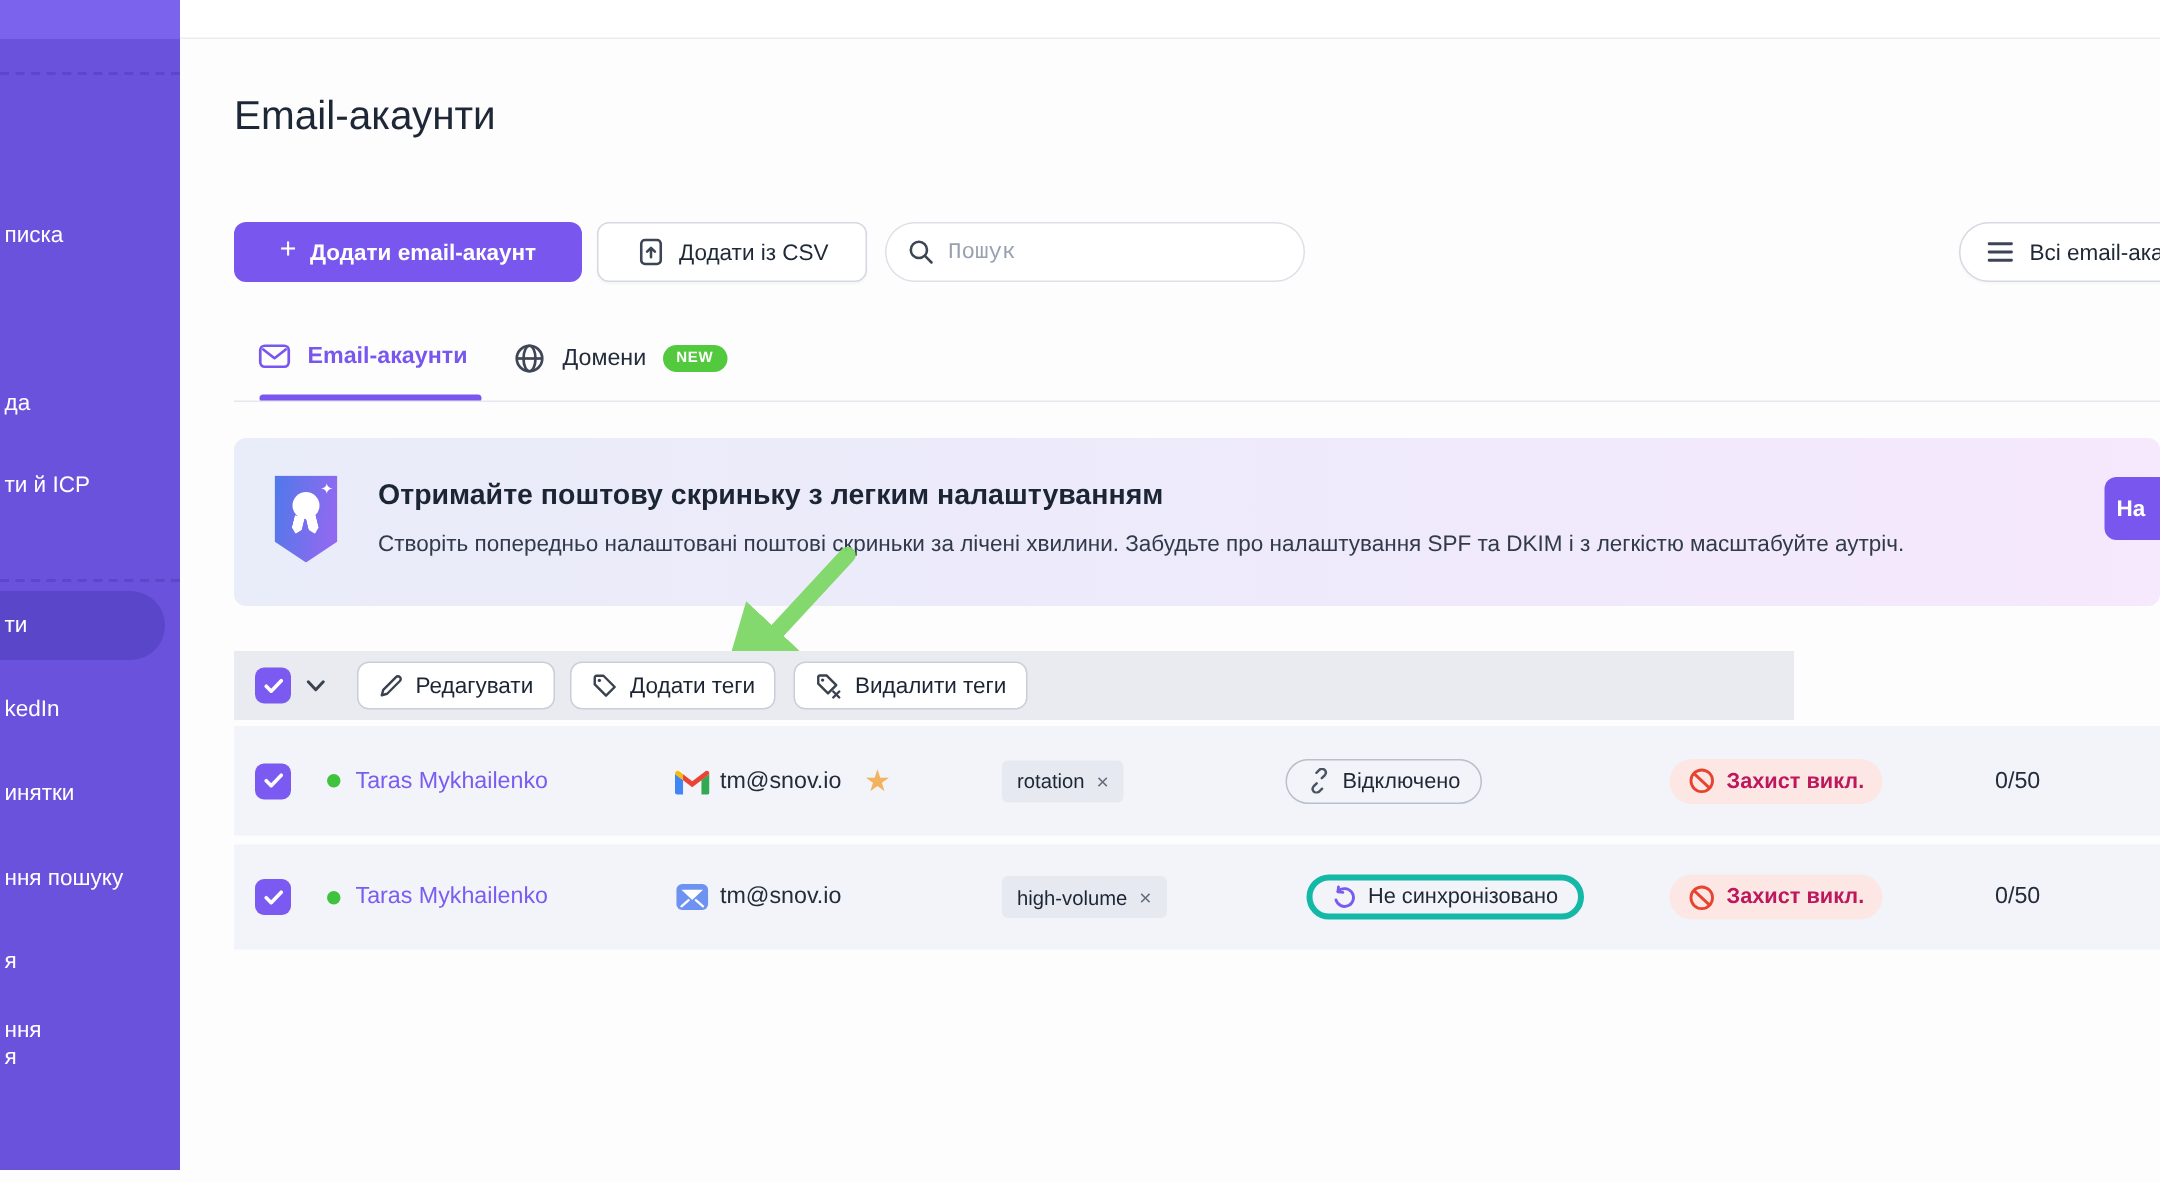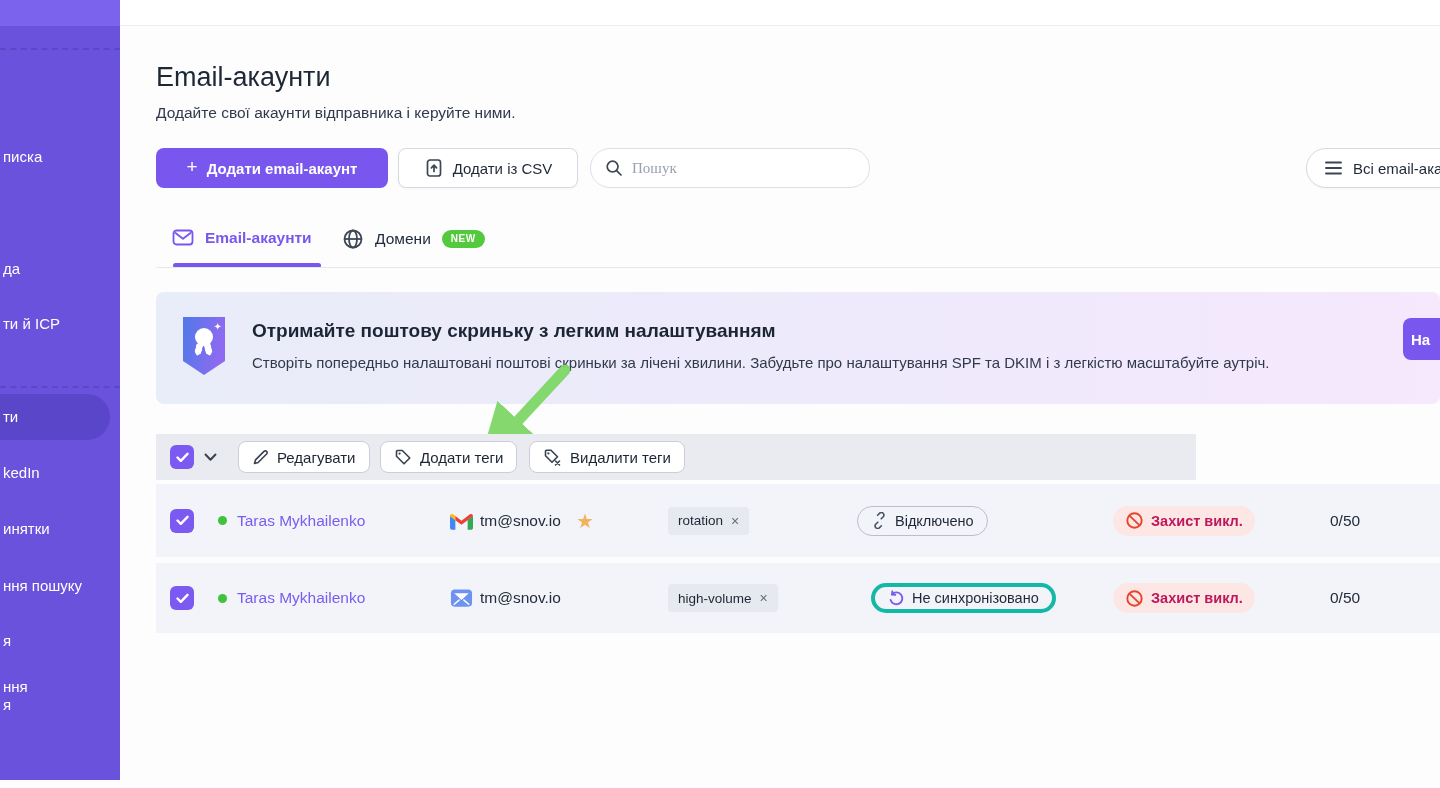--- a/index.html
+++ b/index.html
@@ -22,21 +22,21 @@
   .page-title { position:absolute; left:156px; top:62px; font-size:27px; font-weight:500; color:#1e2736; }
   .page-subtitle { position:absolute; left:156px; top:104px; font-size:15.5px; color:#303a4b; }
 
   
   .btn { display:flex; align-items:center; justify-content:center; gap:9px; height:40px; border-radius:8px; font-size:15px; cursor:pointer; }
   .btn-primary { position:absolute; left:156px; top:148px; width:232px; background:#7957ef; color:#ffffff; font-weight:700; }
   .btn-plus { font-size:19px; font-weight:400; margin-top:-2px; }
   .btn-outline { background:#ffffff; border:1px solid #d5d9e1; color:#1f2836; font-weight:500; box-shadow:0 1px 2px rgba(30,40,60,.04); }
   .btn-csv { position:absolute; left:398px; top:148px; width:180px; }
   .search-box { position:absolute; left:590px; top:148px; width:280px; height:40px; background:#fff; border:1px solid #dde0e7; border-radius:20px; display:flex; align-items:center; padding:0 14px; gap:9px; }
-  .search-box input { border:none; outline:none; flex:1; font-size:15px; color:#1f2836; font-family:Liberation Serif, serif; background:transparent; }
+  .search-box input { border:none; outline:none; flex:1; font-size:15px; color:#1f2836; font-family:Liberation Mono, monospace; background:transparent; }
   .search-box input::placeholder { color:#98a1b0; }
   .btn-filter { position:absolute; left:1306px; top:148px; width:210px; height:40px; border-radius:20px; justify-content:flex-start; padding:0 18px; gap:11px; }
 
   
   .tabs-line { position:absolute; left:156px; top:267px; width:1284px; height:1px; background:#e6e8ed; }
   .tab { position:absolute; top:228px; display:flex; align-items:center; gap:11px; cursor:pointer; }
   .tab-accounts { left:172px; }
   .tab-domains { left:342px; }
   .tab-label-active { color:#7957ef; font-weight:700; font-size:15.5px; }
   .tab-label { color:#232c3b; font-weight:500; font-size:15.5px; }
@@ -115,21 +115,20 @@
     <div class="sb-item" style="top:632px">я</div>
     <div class="sb-item" style="top:678px">
       <span>ння</span><br>
       <span>я</span>
     </div>
   </div>
 
   <div class="topstrip"></div>
 
   <div class="page-title">Email-акаунти</div>
-  <div class="page-subtitle">Додайте свої акаунти відправника і керуйте ними.</div>
 
   <div class="btn btn-primary">
     <span class="btn-plus">+</span>
     <span>Додати email-акаунт</span>
   </div>
 
   <div class="btn btn-outline btn-csv">
     <span>
       <svg width="20" height="20" viewBox="0 0 20 20" fill="none" stroke="#3c4554" stroke-width="1.7" stroke-linecap="round" stroke-linejoin="round">
         <rect x="3.5" y="2" width="13" height="16" rx="2.5"></rect>

